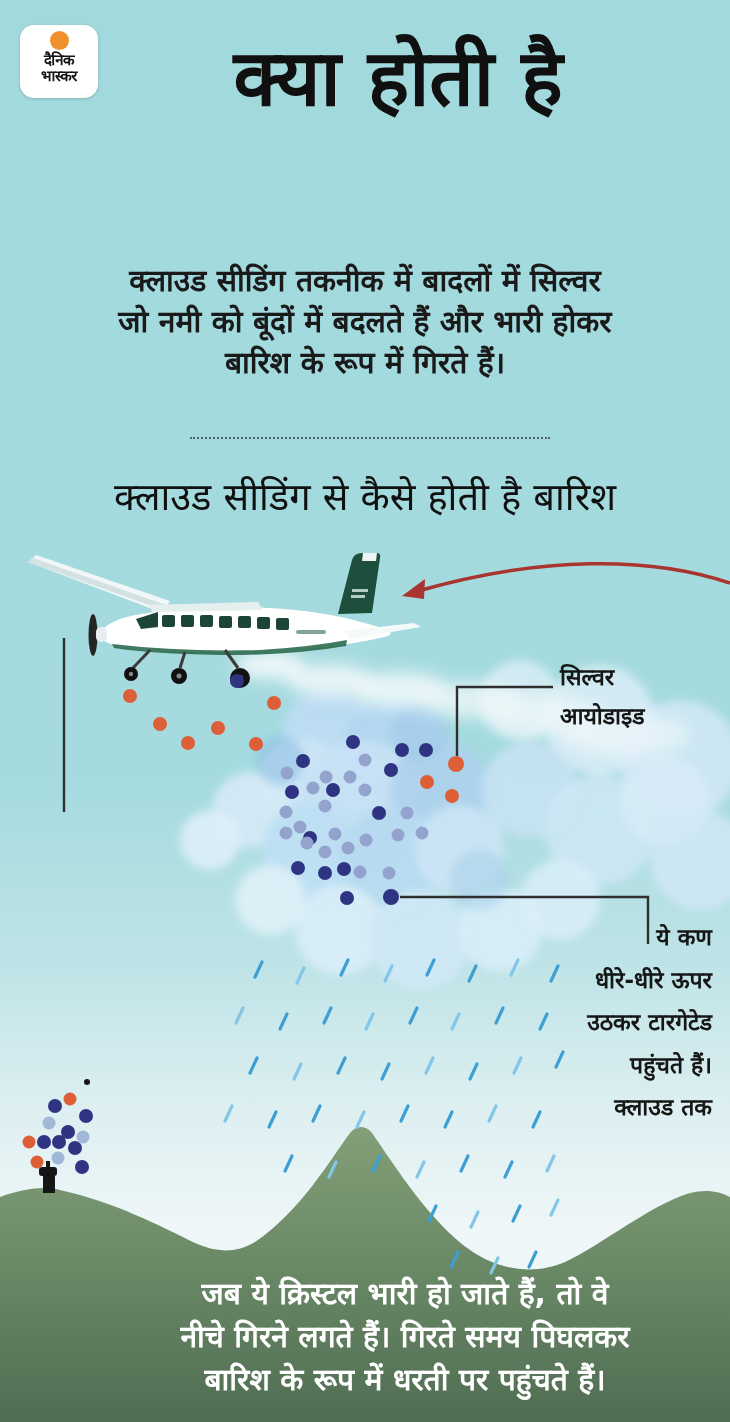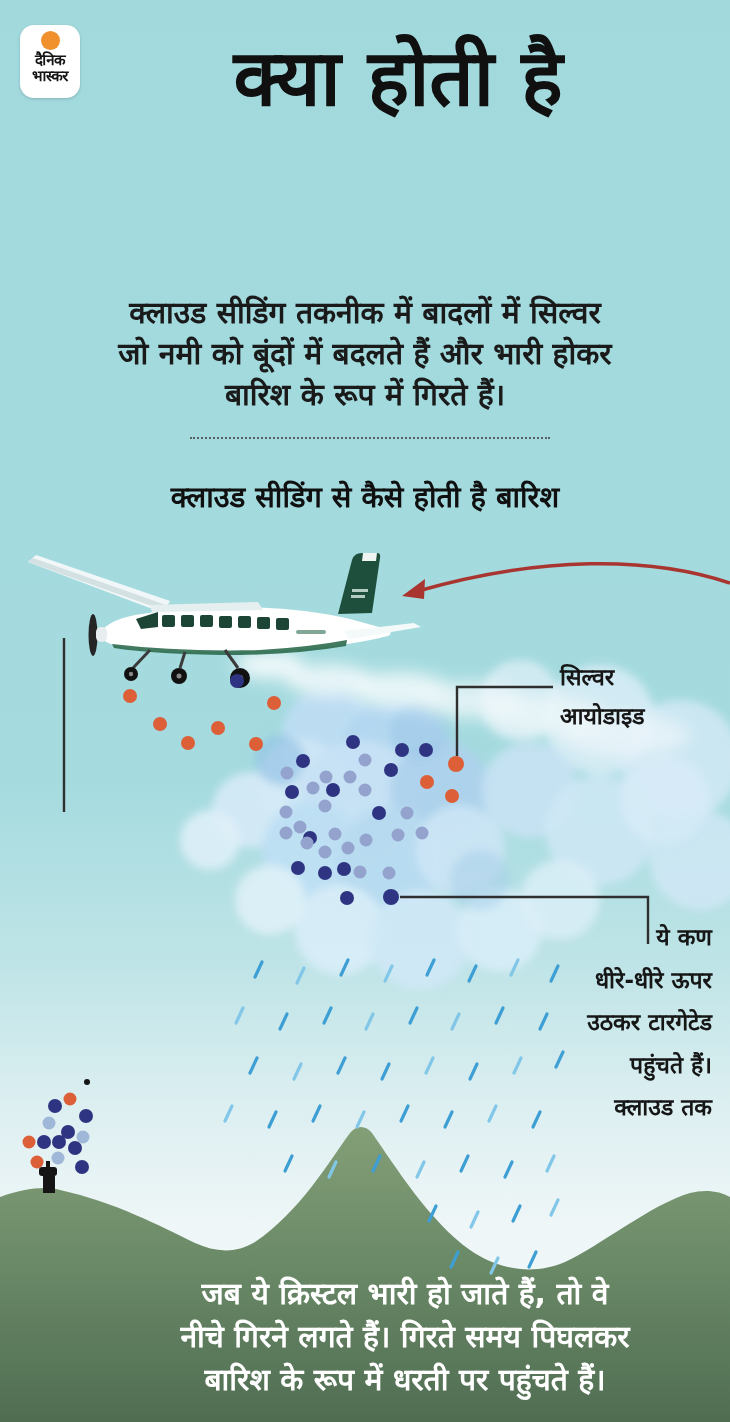--- a/index.html
+++ b/index.html
@@ -4,34 +4,34 @@
 <style>
   html,body{margin:0;padding:0;background:#888;}
   .stage{
     position:relative;width:730px;height:1422px;overflow:hidden;
     font-family:"DejaVu Sans","Liberation Sans",sans-serif;
     background:linear-gradient(180deg,#a1d9dd 0%,#a5dbdf 55%,#bfe4e7 68%,#ddeff1 78%,#eef6f7 86%,#f2f8f9 100%);
   }
   .abs{position:absolute;}
   svg{display:block;}
   
-  .logo{left:20px;top:25px;width:60px;height:73px;background:#fff;border-radius:14px;
+  .logo{left:20px;top:25px;width:78px;height:73px;background:#fff;border-radius:14px;
         box-shadow:0 1px 3px rgba(0,0,0,.18);text-align:center;}
   .logo-sun{width:19px;height:19px;border-radius:50%;background:#f0912d;margin:6px auto 2px;}
   .logo-txt{font-size:15px;line-height:16px;font-weight:bold;color:#141414;letter-spacing:-0.5px;}
   
   .title{left:0;top:26px;width:100%;text-align:center;font-weight:800;color:#101010;
          font-size:78px;line-height:104px;padding-left:33px;}
   .title span{display:block;white-space:nowrap;}
   .intro{left:60px;top:260px;width:610px;text-align:center;font-weight:600;color:#1a1a1a;
-         font-size:30px;line-height:41px;margin-top:32px;}
+         font-size:30px;line-height:41px;}
   .intro span{display:block;white-space:nowrap;}
   .divider{left:190px;top:437px;width:360px;height:0;border-top:2px dotted #4c4c4c;opacity:.85;}
-  .subtitle{left:0;top:474px;width:100%;text-align:center;font-weight:700;color:#101010;
-            font-size:29px;line-height:46px;white-space:nowrap;}
+  .subtitle{left:0;top:474px;width:100%;text-align:center;font-weight:400;color:#101010;
+            font-size:38px;line-height:46px;white-space:nowrap;}
   
   .lbl{color:#161616;font-weight:600;font-size:23px;}
   .lbl span{display:block;white-space:nowrap;}
   .lbl-silver{left:560px;top:658px;line-height:39px;}
   .lbl-step1{left:24px;top:840px;line-height:41px;}
   .lbl-step2{right:18px;top:916px;text-align:right;line-height:42.5px;}
   .lbl-step3{left:0;top:1272px;width:100%;text-align:center;color:#ffffff;
              font-size:30px;line-height:43px;font-weight:700;padding-left:40px;}
   .rain-line{stroke:#3d9fd4;stroke-width:3.2;stroke-linecap:round;}
   .rain-line.lt{stroke:#82c7e8;}

